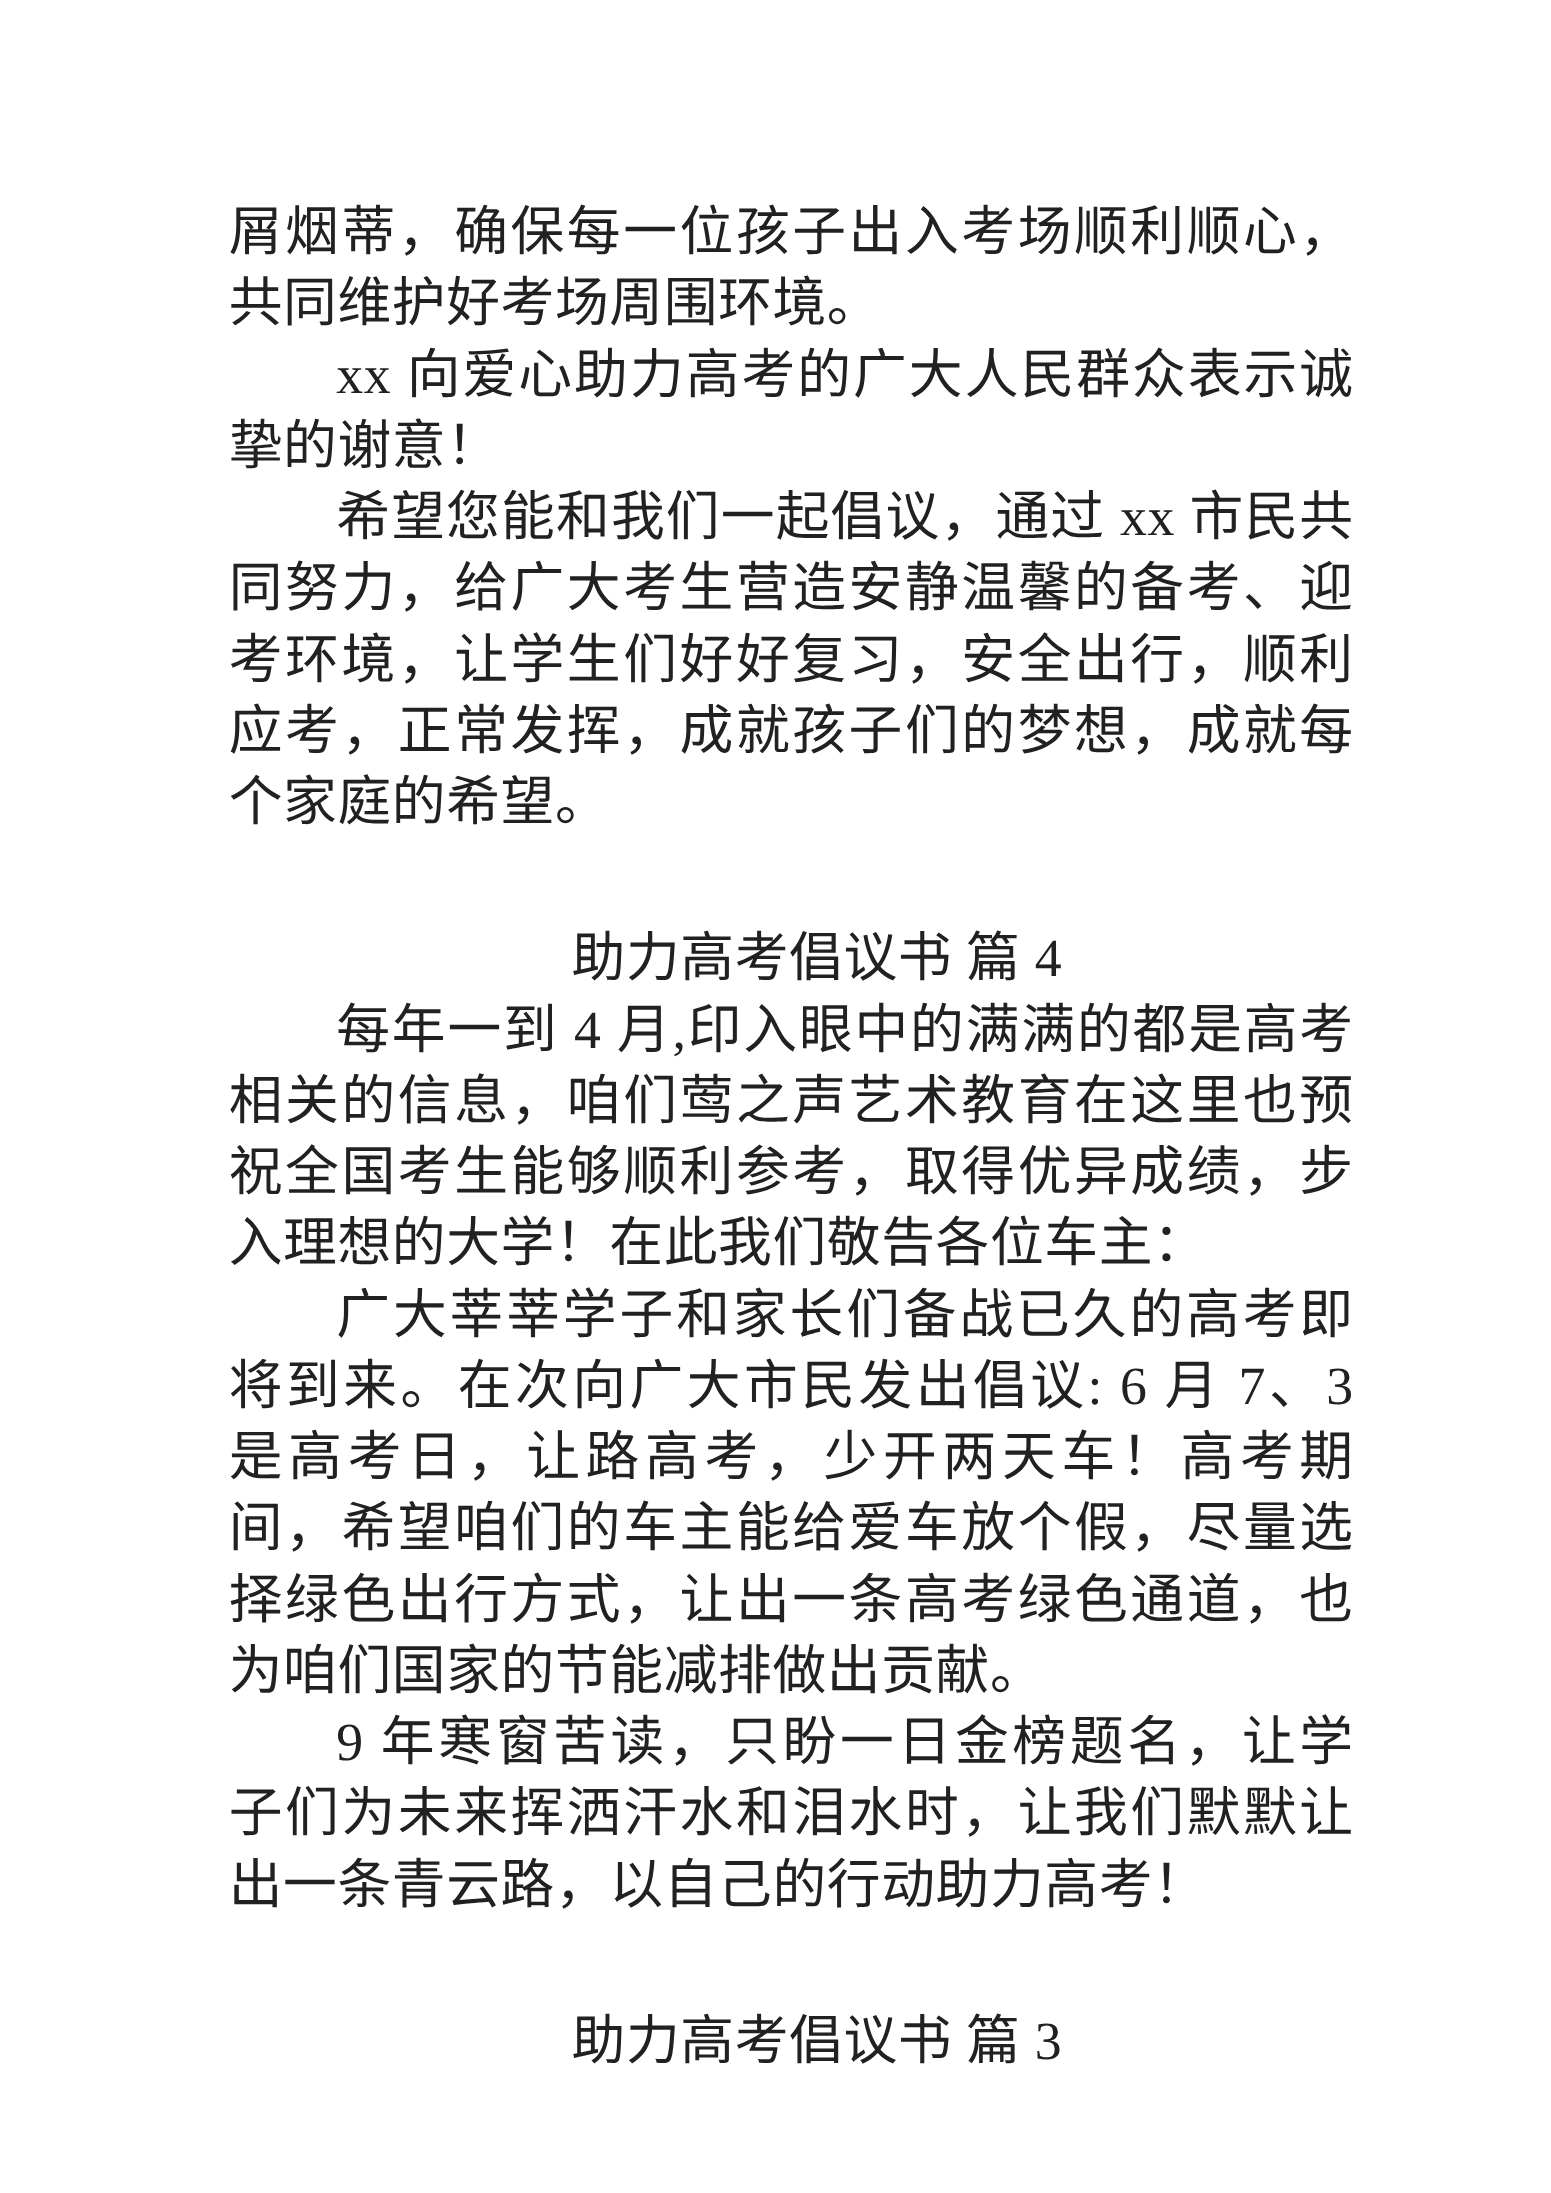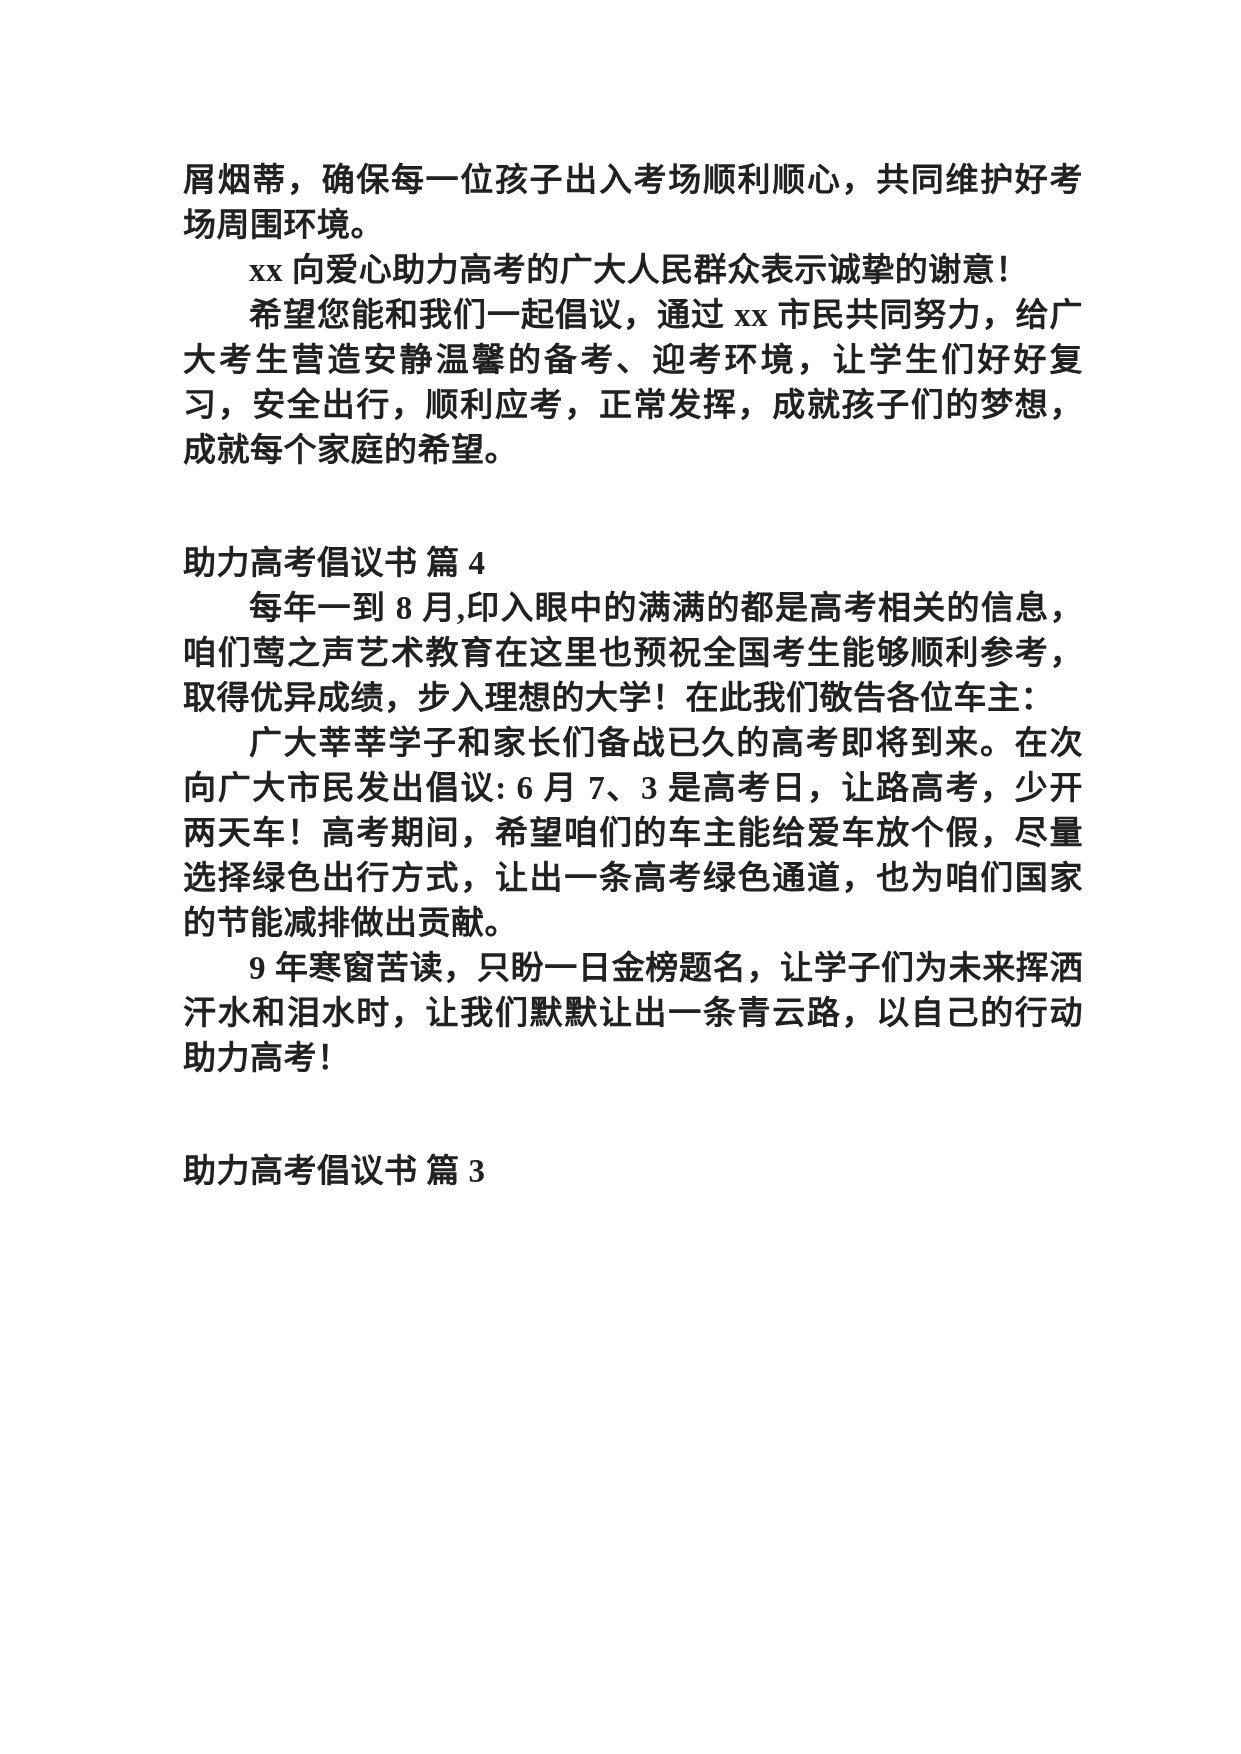--- a/index.html
+++ b/index.html
@@ -17,43 +17,44 @@
   }
   .content {
     position: absolute;
     top: 158px;
     left: 183px;
     width: 900px;
     color: #212121;
   }
   .para {
     margin: 0;
-    font-size: 33px;
-    line-height: 45px;
+    font-size: 43px;
+    line-height: 57px;
     text-align: justify;
     text-justify: inter-character;
-    font-weight: 700;
+    font-weight: 400;
     letter-spacing: 0.5px;
     word-break: break-all;
   }
   .para.indent {
     text-indent: 2em;
   }
   .para.heading {
     margin-top: 68px;
-    text-align: left;
+    text-align: center;
+    margin-left: 41px;
   }
 </style>
 </head>
 <body>
 
 <div class="page">
   <div class="content">
     <p class="para">屑烟蒂，确保每一位孩子出入考场顺利顺心，共同维护好考场周围环境。</p>
     <p class="para indent">xx 向爱心助力高考的广大人民群众表示诚挚的谢意！</p>
     <p class="para indent">希望您能和我们一起倡议，通过 xx 市民共同努力，给广大考生营造安静温馨的备考、迎考环境，让学生们好好复习，安全出行，顺利应考，正常发挥，成就孩子们的梦想，成就每个家庭的希望。</p>
     <p class="para heading">助力高考倡议书 篇 4</p>
-    <p class="para indent">每年一到 8 月,印入眼中的满满的都是高考相关的信息，咱们莺之声艺术教育在这里也预祝全国考生能够顺利参考，取得优异成绩，步入理想的大学！在此我们敬告各位车主：</p>
+    <p class="para indent">每年一到 4 月,印入眼中的满满的都是高考相关的信息，咱们莺之声艺术教育在这里也预祝全国考生能够顺利参考，取得优异成绩，步入理想的大学！在此我们敬告各位车主：</p>
     <p class="para indent">广大莘莘学子和家长们备战已久的高考即将到来。在次向广大市民发出倡议: 6 月 7、3 是高考日，让路高考，少开两天车！高考期间，希望咱们的车主能给爱车放个假，尽量选择绿色出行方式，让出一条高考绿色通道，也为咱们国家的节能减排做出贡献。</p>
     <p class="para indent">9 年寒窗苦读，只盼一日金榜题名，让学子们为未来挥洒汗水和泪水时，让我们默默让出一条青云路，以自己的行动助力高考！</p>
     <p class="para heading">助力高考倡议书 篇 3</p>
   </div>
 </div>
 
 </body></html>

